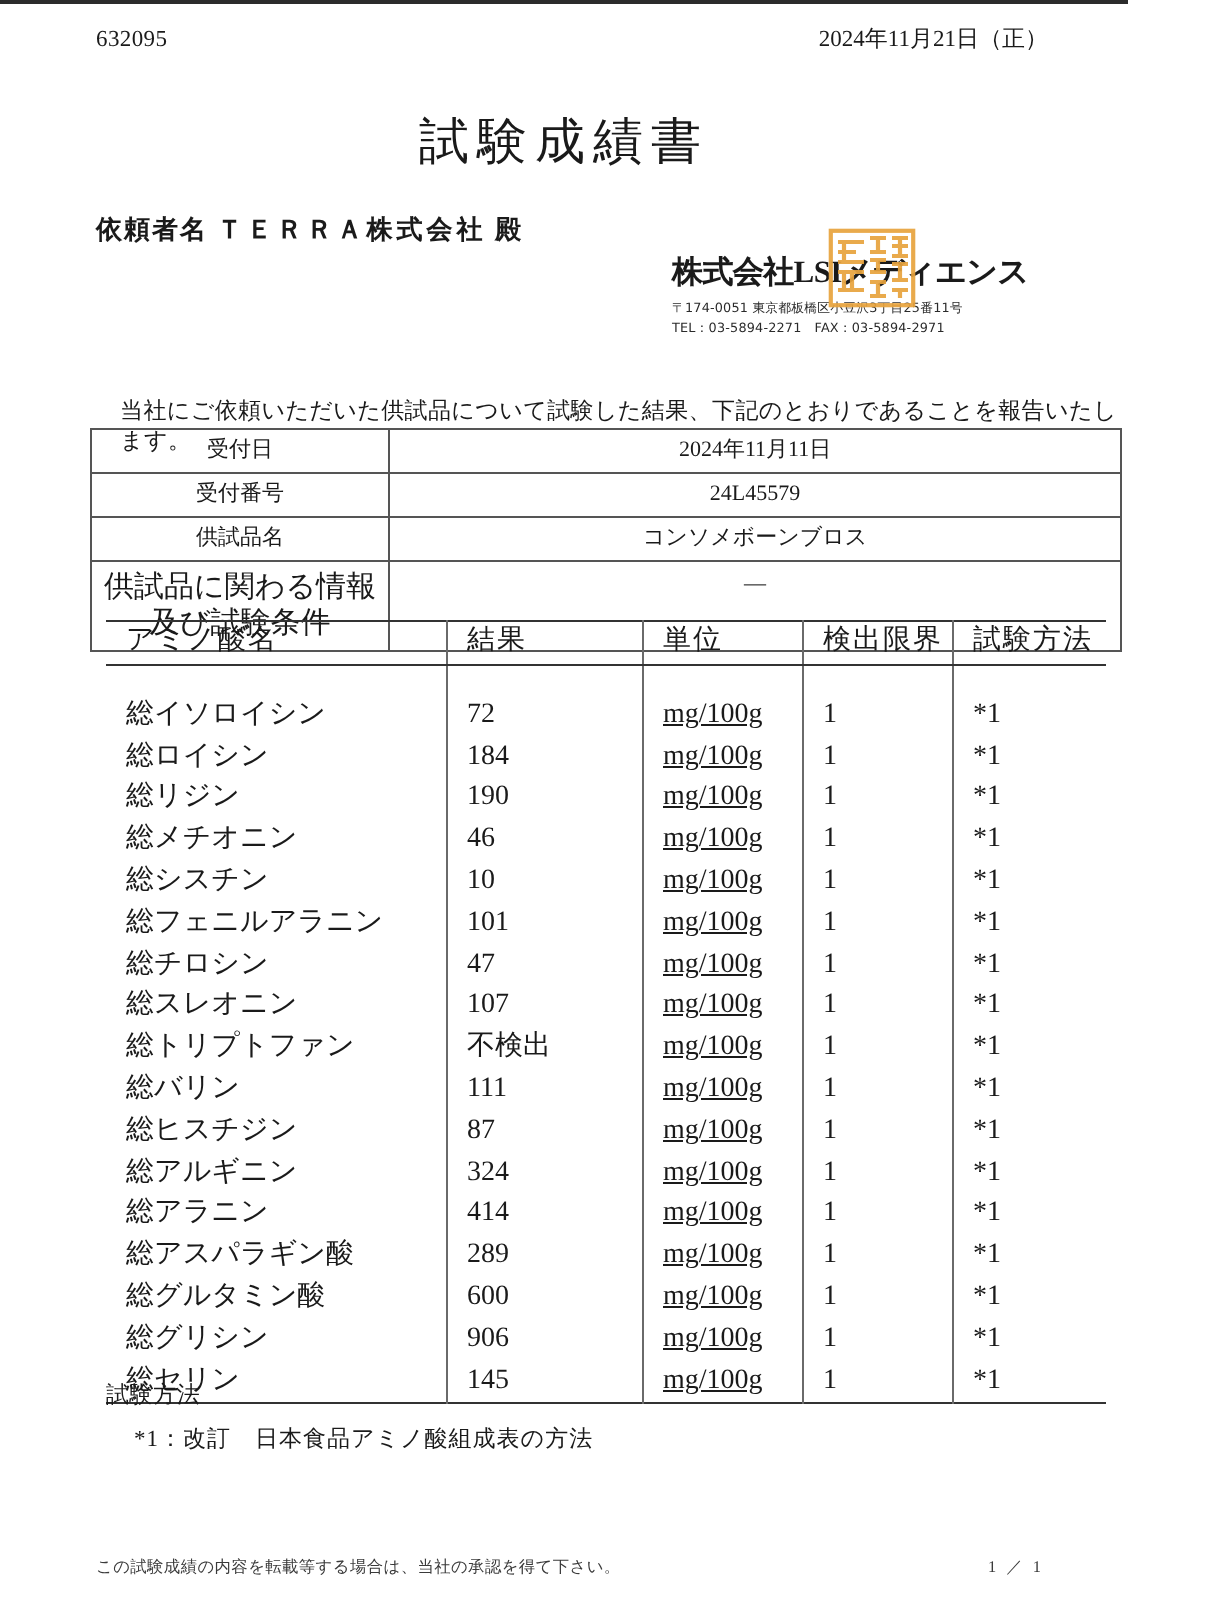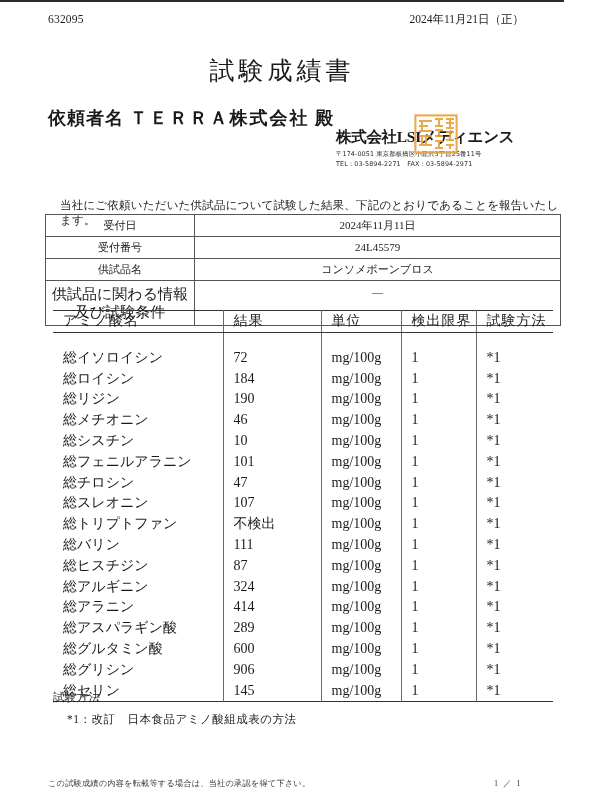--- a/index.html
+++ b/index.html
@@ -50,21 +50,21 @@
     font-size: 25px;
     letter-spacing: 4px;
     font-weight: 500;
   }
 
   
   .client-line {
     position: absolute;
     top: 104px;
     left: 48px;
-    font-size: 18px;
+    font-size: 13px;
     font-weight: bold;
     letter-spacing: 1px;
   }
   .client-line .client-name { letter-spacing: 2px; }
 
   
   .company-block {
     position: absolute;
     top: 112px;
     right: 36px;
@@ -162,21 +162,21 @@
   .results-table thead th {
     border-bottom: 1px solid #333;
     letter-spacing: 1px;
   }
   .results-table tbody tr:first-child td { padding-top: 17px; }
   .col-name  { width: 170px; }
   .col-res   { width: 98px; }
   .col-unit  { width: 80px; }
   .col-lod   { width: 75px; }
   .col-meth  { width: 77px; }
-  .unit-cell { font-family: "Liberation Serif", serif; }
+  .unit-cell { font-family: "Liberation Serif", serif; text-decoration: underline; }
 
   
   .method-block {
     position: absolute;
     top: 688px;
     left: 53px;
     font-size: 11.5px;
     letter-spacing: 0.3px;
   }
   .method-title { font-weight: normal; }

